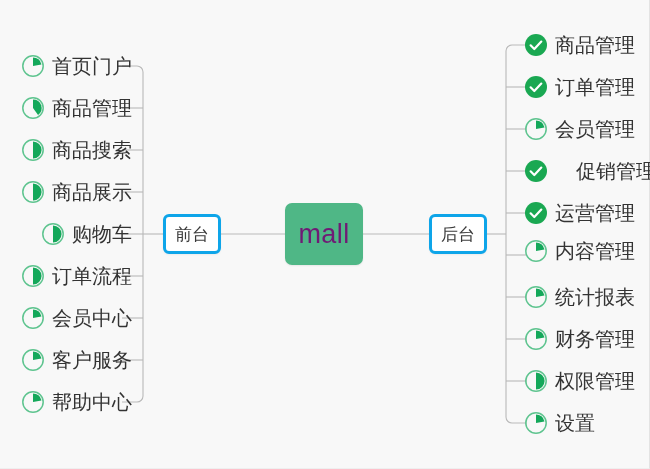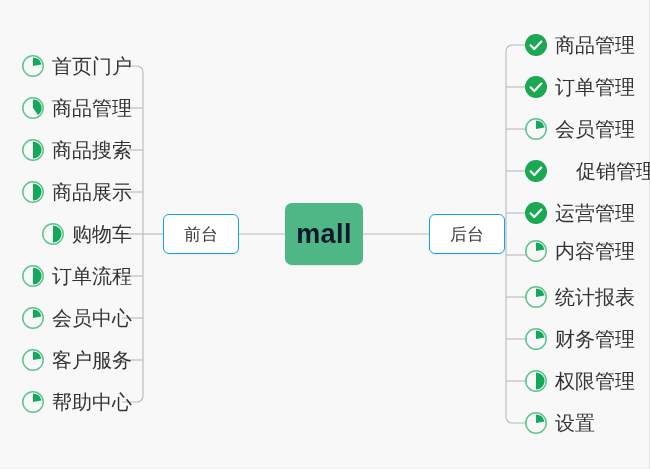--- a/index.html
+++ b/index.html
@@ -36,34 +36,33 @@
     position: absolute;
     left: 285px;
     top: 203px;
     width: 78px;
     height: 62px;
     background: #4fb786;
     border-radius: 7px;
     display: flex;
     align-items: center;
     justify-content: center;
-    color: #0f172a;
+    color: #701a75;
     font-size: 27px;
     letter-spacing: .4px;
     box-shadow: 0 1px 2px rgba(0,0,0,.07);
-    font-weight: bold;
   }
 
   
   .branch-node {
     position: absolute;
-    width: 76px;
+    width: 58px;
     height: 40px;
     background: #ffffff;
-    border: 1px solid #0ea5e9;
+    border: 3px solid #0ea5e9;
     border-radius: 6px;
     display: flex;
     align-items: center;
     justify-content: center;
     font-size: 17px;
     color: #3a3a3a;
     box-shadow: 0 1px 2px rgba(0,0,0,.05);
     box-sizing: border-box;
   }
   #branch-front { left: 163px; top: 214px; }

